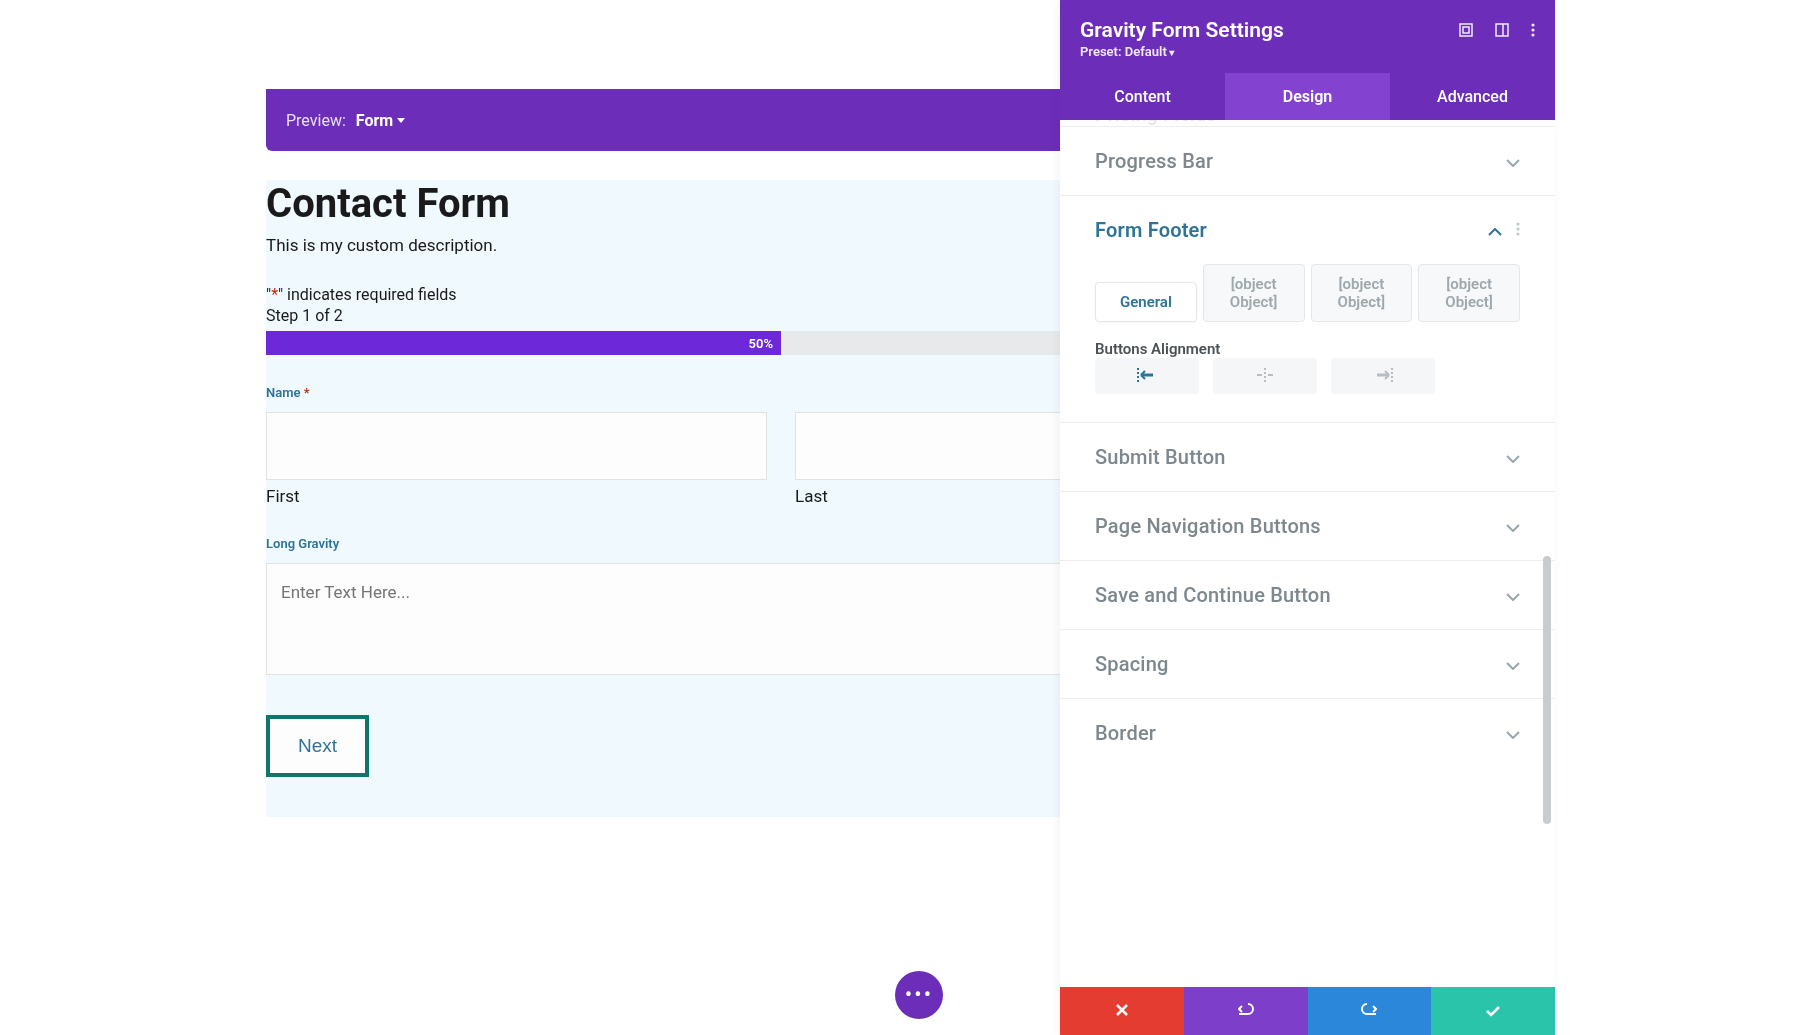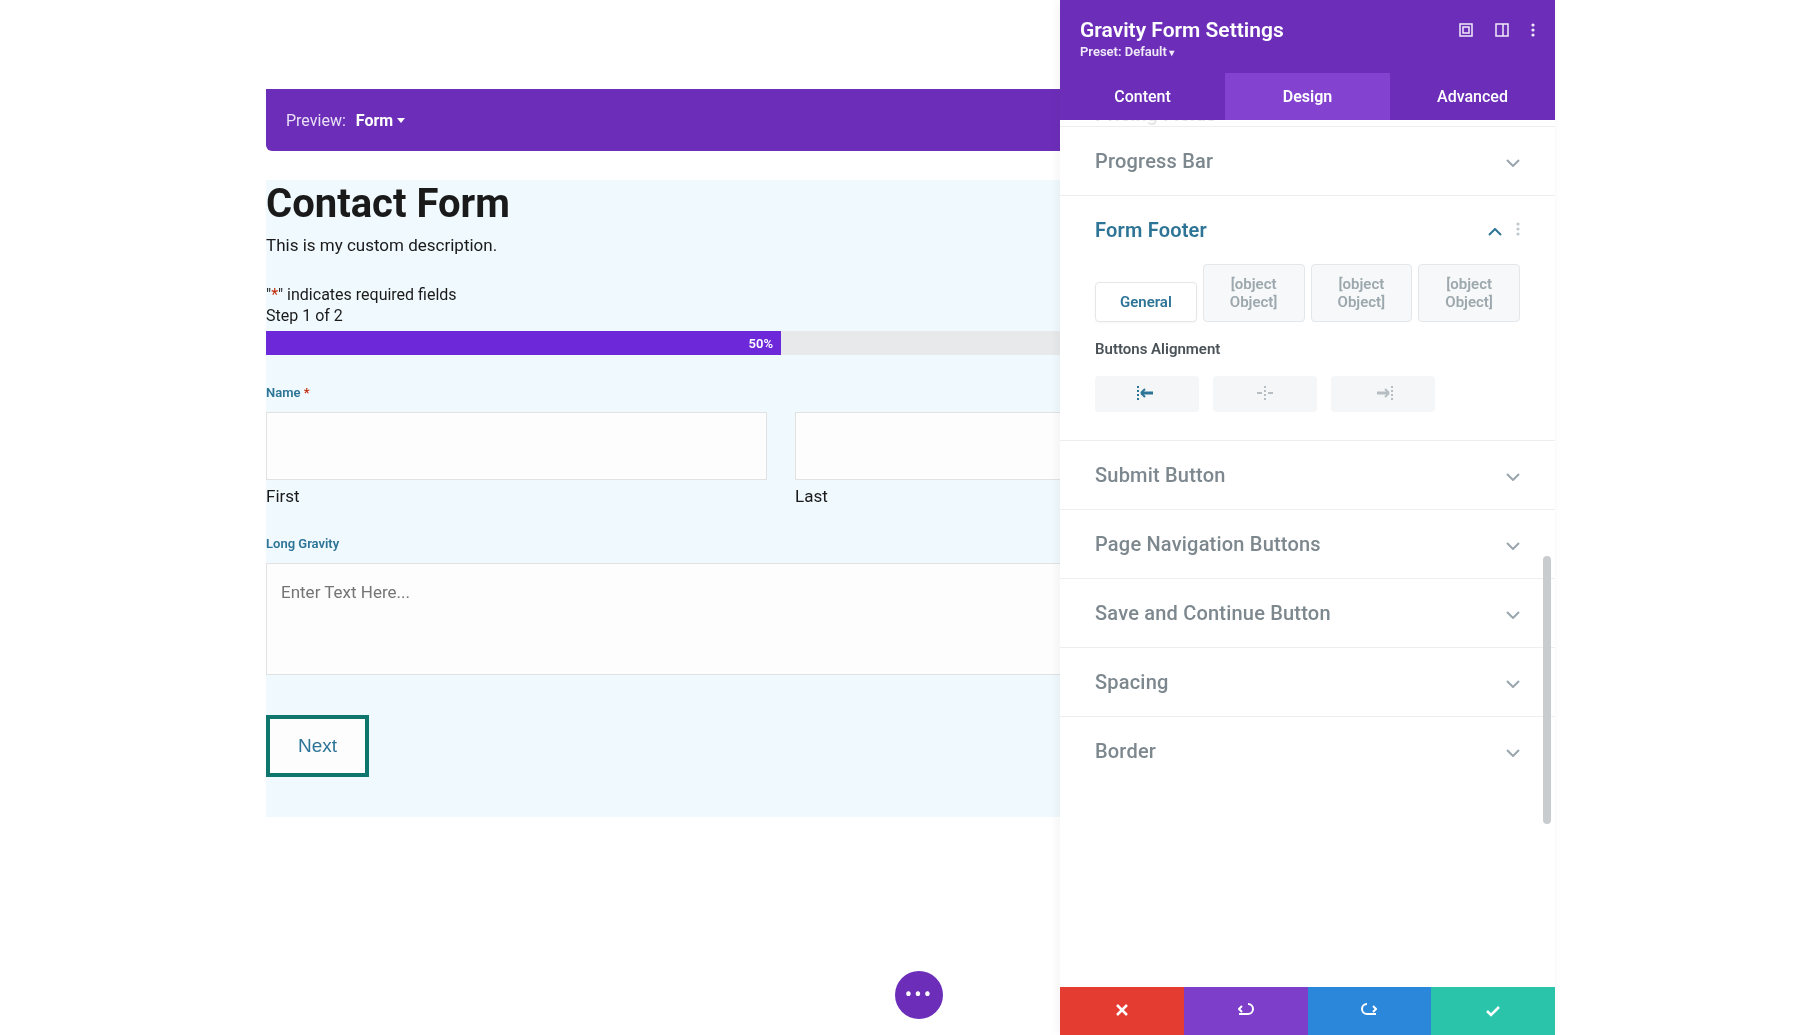--- a/index.html
+++ b/index.html
@@ -125,21 +125,21 @@
     .expanded-content { padding: 0 35px 28px 35px; }
     .sub-tabs { display: flex; gap: 6px; margin-bottom: 18px; align-items: flex-end; }
     .sub-tab {
       padding: 10px 12px; border: 1px solid #e4e7ea; background: #f6f8f9;
       color: #9da8ae; font-size: 15px; font-weight: 600; border-radius: 4px;
       text-align:center; cursor: pointer; line-height: 1.2; flex:1;
     }
     .sub-tab.active { background: #fff; color: #2d7496; border-color: #e4e7ea; }
     .sub-tab.active { box-shadow: 0 1px 3px rgba(0,0,0,0.04); }
     
-    .control-label { font-size: 15px; color: #4a5257; font-weight: 600; margin-bottom: 18px; }
+    .control-label { font-size: 15px; color: #4a5257; font-weight: 600; margin-bottom: 0; }
     .align-row { display: flex; gap: 14px; }
     .align-btn {
       width: 104px; height: 36px; background: #f4f6f7; border-radius: 4px;
       display: flex; align-items: center; justify-content: center; cursor: pointer;
     }
     
     .panel-footer {
       display: flex; height: 48px;
     }
     .footer-btn { flex: 1; display:flex; align-items:center; justify-content:center; cursor:pointer; color:#fff; }

